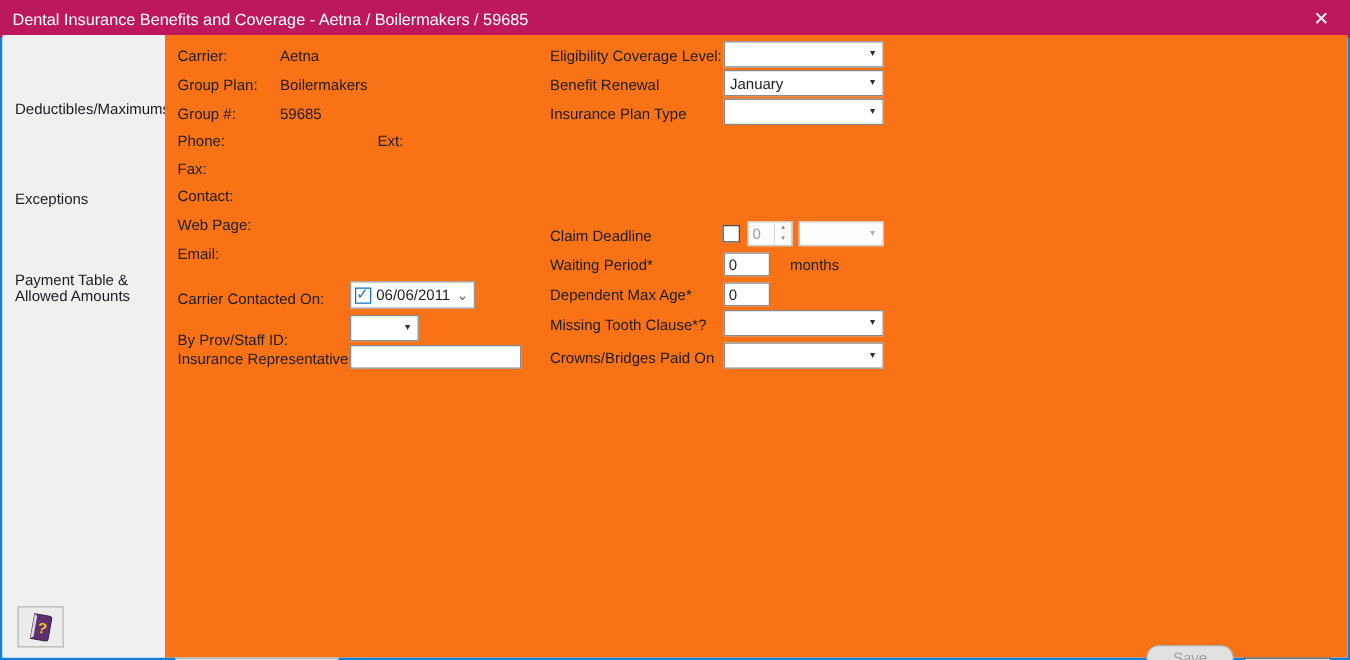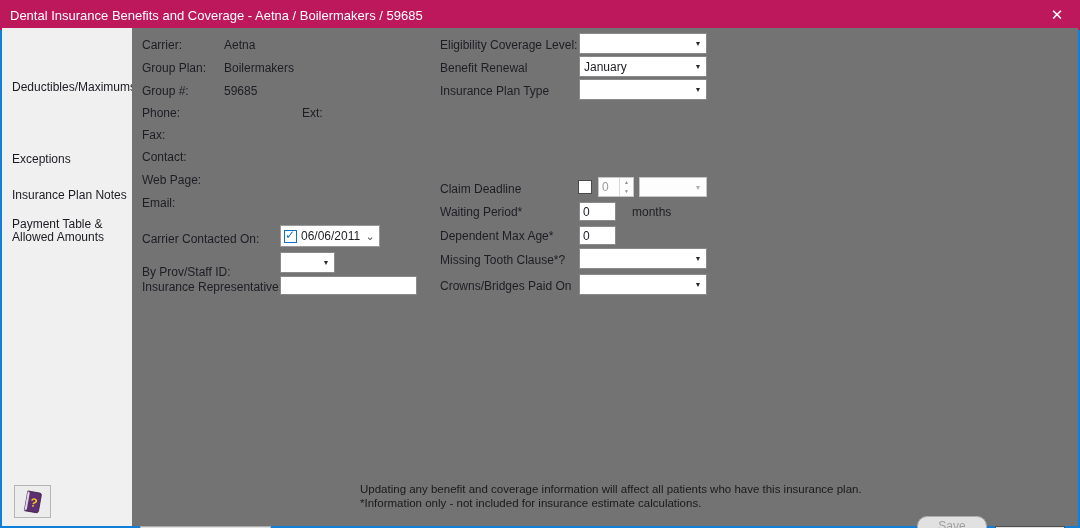--- a/index.html
+++ b/index.html
@@ -12,21 +12,21 @@
   .titlebar { position:absolute; left:-2px; top:0; width:1080px; height:30px; background:#be185d; color:#fff; display:flex; align-items:center; }
   .titlebar .title { padding-left:10px; font-size:13px; }
   .titlebar .close-btn { position:absolute; right:0; top:0; width:46px; height:30px; display:flex; align-items:center; justify-content:center; color:#fff; font-size:15px; cursor:default; }
 
   
   .sidebar { position:absolute; left:0; top:28px; width:130px; bottom:0; background:#f0f0f0; }
   .side-item { position:absolute; left:0; width:130px; height:28px; display:flex; align-items:center; padding-left:10px; color:#1b1b22; cursor:default; line-height:13px; }
   .side-item.selected { background:#0078d7; color:#fff; }
 
   
-  .main { position:absolute; left:130px; top:28px; right:0; bottom:0; background:#737373; }
+  .main { position:absolute; left:130px; top:28px; right:0; bottom:0; background:#f97316; }
   .lbl { position:absolute; white-space:nowrap; color:#1d1d24; }
   .val { position:absolute; white-space:nowrap; color:#1d1d24; }
 
   
   .combo { position:absolute; height:21px; background:#fff; border:1px solid #8a8a8a; display:flex; align-items:center; }
   .combo .combo-text { flex:1; padding-left:4px; font-size:12px; overflow:hidden; white-space:nowrap; }
   .combo .combo-arrow { width:16px; text-align:center; font-size:7px; color:#2b2b2b; flex:0 0 16px; }
   .combo.disabled { border-color:#c6c6c6; background:#fdfdfd; }
   .combo.disabled .combo-arrow { color:#b0b0b0; }
 
@@ -59,21 +59,20 @@
 <div class="window">
 
   <div class="titlebar">
     <span class="title">Dental Insurance Benefits and Coverage - Aetna / Boilermakers / 59685</span>
     <span class="close-btn">✕</span>
   </div>
 
   <div class="sidebar">
     <div class="side-item" style="top:45px;">Deductibles/Maximums</div>
     <div class="side-item" style="top:117px;">Exceptions</div>
-    <div class="side-item" style="top:153px;">Insurance Plan Notes</div>
     <div class="side-item" style="top:186px; height:34px; white-space:normal; width:118px;">Payment Table &amp; Allowed Amounts</div>
   </div>
 
   <div class="main">
 
     <span class="lbl" style="left:10px; top:10px;">Carrier:</span>
     <span class="val" style="left:92px; top:10px;">Aetna</span>
 
     <span class="lbl" style="left:10px; top:33px;">Group Plan:</span>
     <span class="val" style="left:92px; top:33px;">Boilermakers</span>
@@ -161,24 +160,20 @@
       <span class="combo-arrow">▼</span>
     </div>
 
     <span class="lbl" style="left:308px; top:251px;">Crowns/Bridges Paid On</span>
     <div class="combo" style="left:447px; top:246px; width:128px;">
       <span class="combo-text"></span>
       <span class="combo-arrow">▼</span>
     </div>
 
     <div class="btn" style="left:8px; top:458px; width:131px;">Refresh</div>
-    <div class="note">
-      <div>Updating any benefit and coverage information will affect all patients who have this insurance plan.</div>
-      <div>*Information only - not included for insurance estimate calculations.</div>
-    </div>
     <div class="btn disabled" style="left:785px; top:448px; width:70px;border-radius:10px;">Save</div>
     <div class="btn default" style="left:863px; top:458px; width:70px;">Close</div>
   </div>
 
   <div class="help-btn">
     <svg width="26" height="26" viewBox="0 0 26 26">
       <g transform="rotate(10 13 13)">
         <path d="M6 3 L18 3 Q20 3 20 5 L20 21 Q20 23 18 23 L6 23 Z" fill="#5d2f6e" stroke="#3c1d49" stroke-width="0.8"></path>
         <path d="M6 3 L6 23 L8.2 21.2 L8.2 4.5 Z" fill="#ded6e2"></path>
         <text x="14" y="17.5" font-size="12" font-weight="bold" fill="#f2c81e" text-anchor="middle" font-family="Liberation Sans, sans-serif">?</text>

